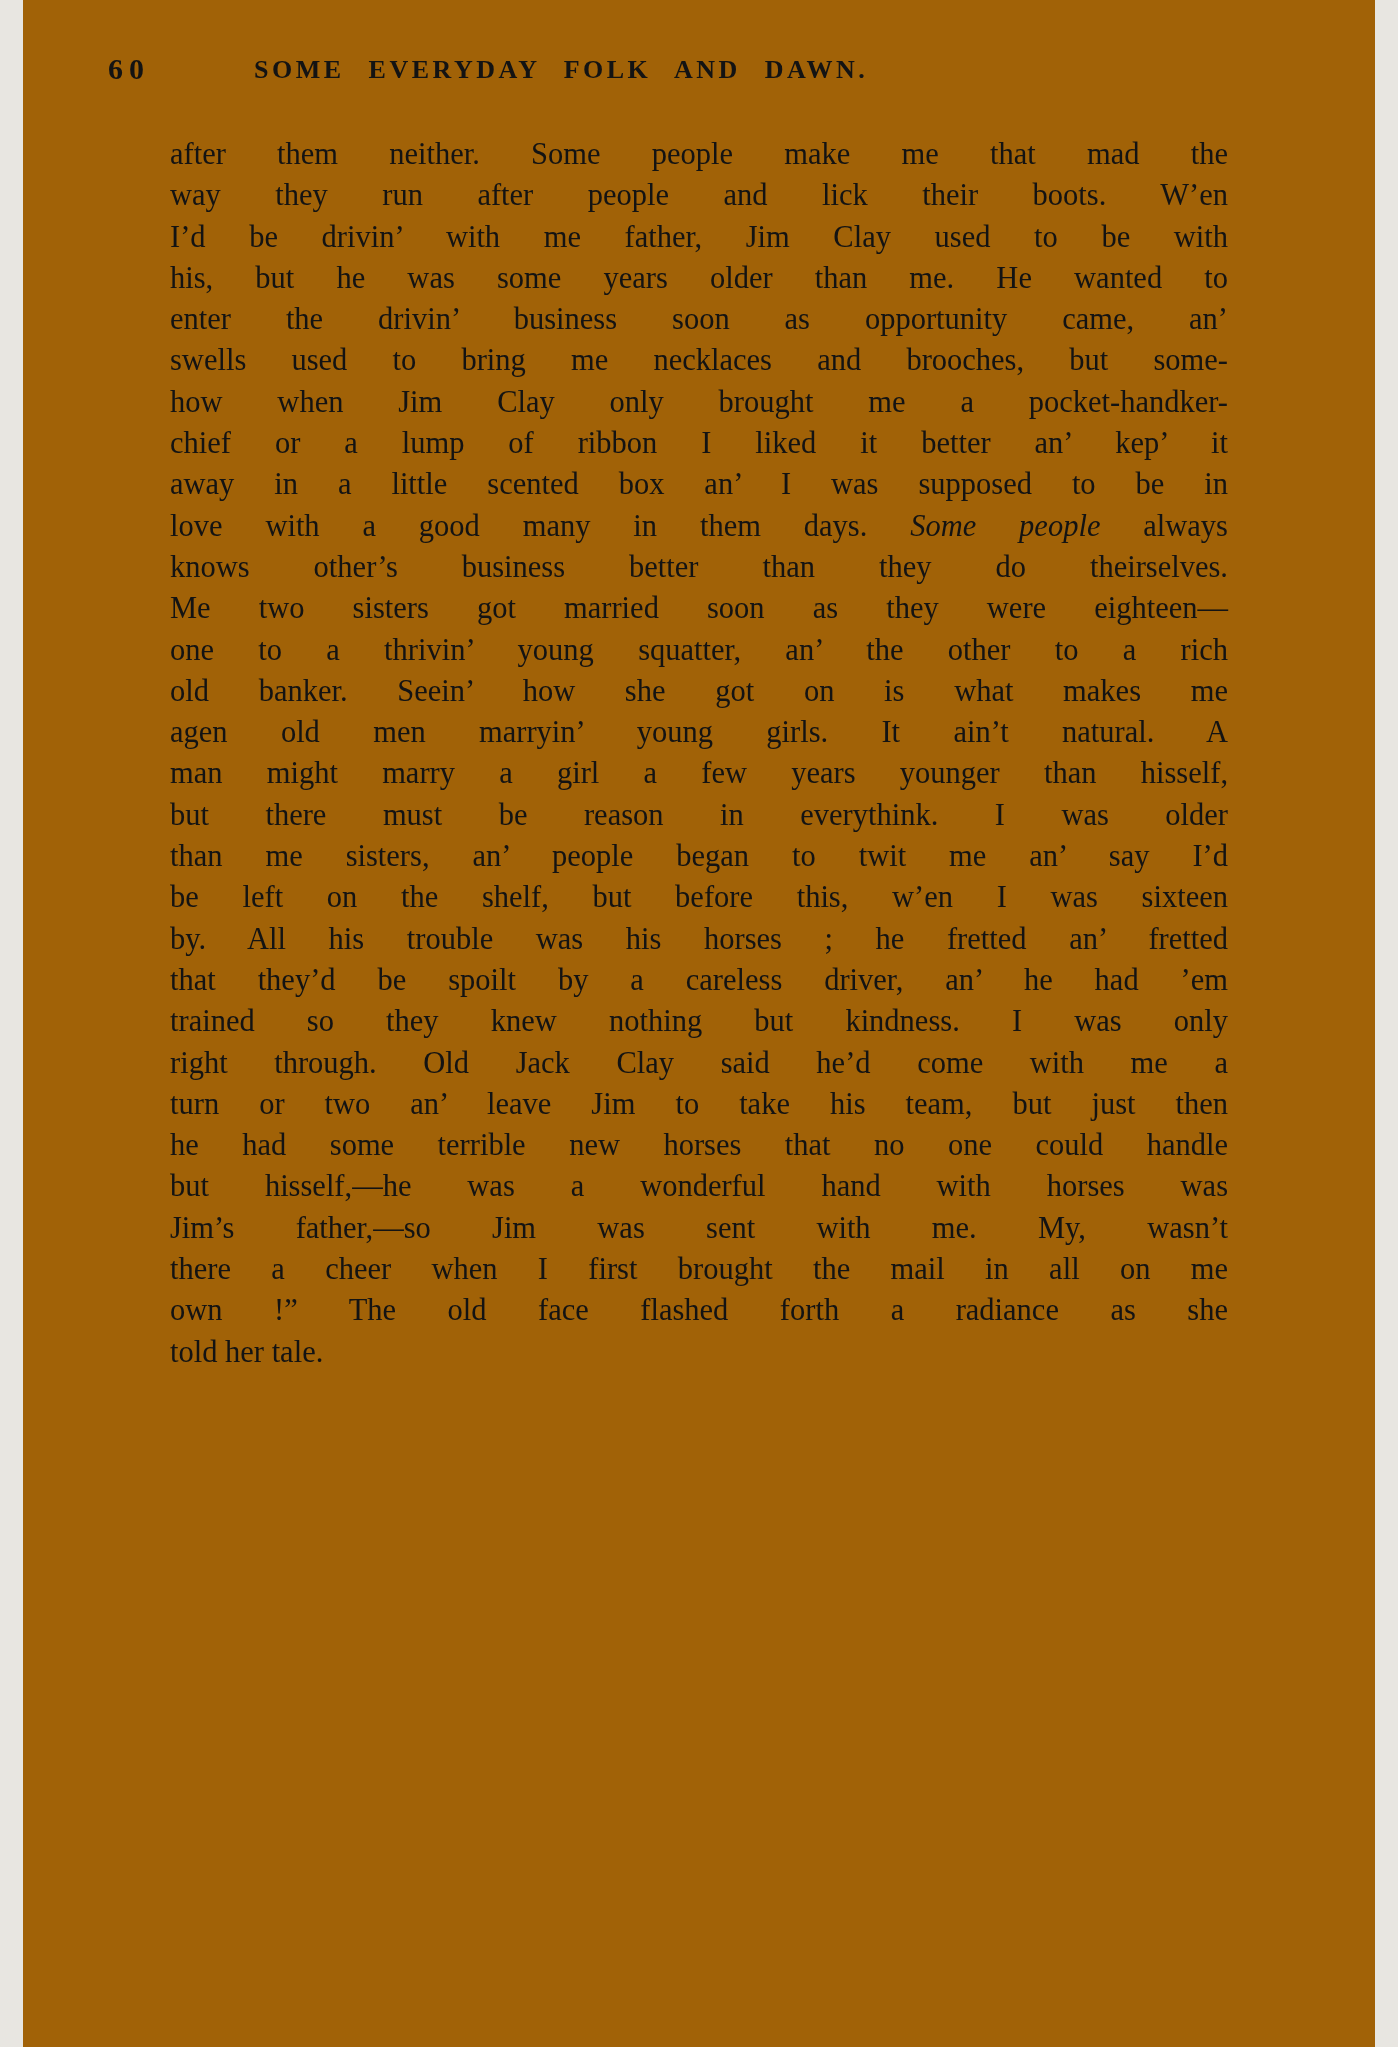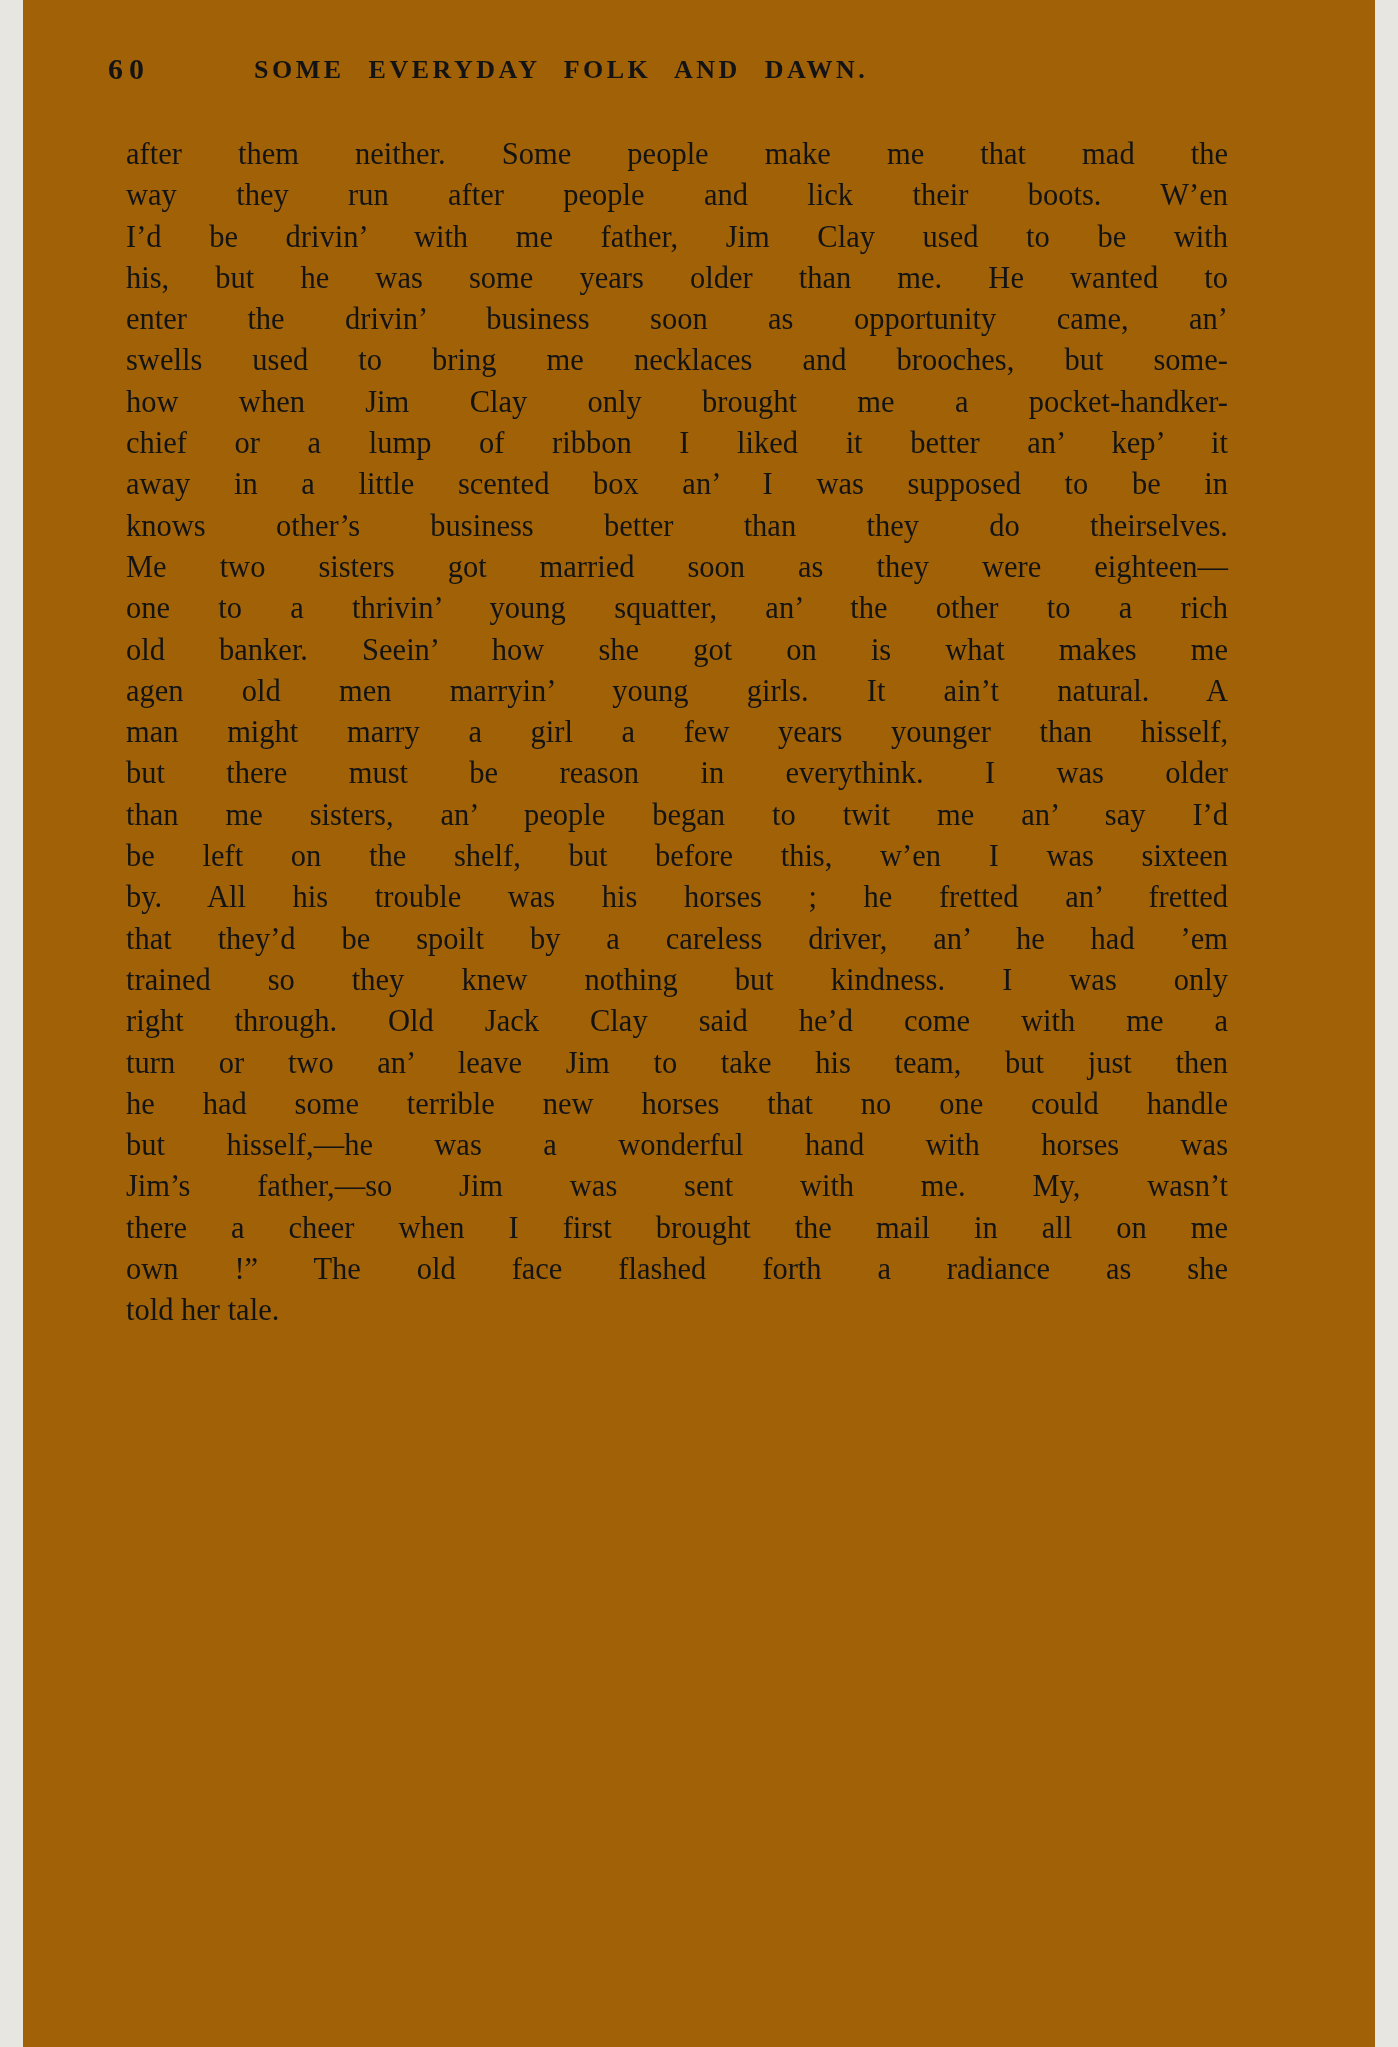--- a/index.html
+++ b/index.html
@@ -47,20 +47,21 @@
     white-space: nowrap;
   }
   .body-text {
     font-size: 30.5px;
   }
   .line {
     line-height: 41.3px;
     text-align: justify;
     text-align-last: justify;
     white-space: normal;
+    margin-left: 44px;
   }
   .line.last {
     text-align-last: left;
   }
   .ital {
     font-style: italic;
   }
 </style>
 </head>
 <body>
@@ -76,20 +77,21 @@
     <div class="body-text">
       <div class="line">after them neither.  Some people make me that mad the</div>
       <div class="line">way they run after people and lick their boots.  W’en</div>
       <div class="line">I’d be drivin’ with me father, Jim Clay used to be with</div>
       <div class="line">his, but he was some years older than me.  He wanted to</div>
       <div class="line">enter the drivin’ business soon as opportunity came, an’</div>
       <div class="line">swells used to bring me necklaces and brooches, but some-</div>
       <div class="line">how when Jim Clay only brought me a pocket-handker-</div>
       <div class="line">chief or a lump of ribbon I liked it better an’ kep’ it</div>
       <div class="line">away in a little scented box an’ I was supposed to be in</div>
+      <div class="line"><span>love with a good many in them days.  </span><span class="ital">Some people</span><span> always</span></div>
       <div class="line">knows other’s business better than they do theirselves.</div>
       <div class="line">Me two sisters got married soon as they were eighteen—</div>
       <div class="line">one to a thrivin’ young squatter, an’ the other to a rich</div>
       <div class="line">old banker.  Seein’ how she got on is what makes me</div>
       <div class="line">agen old men marryin’ young girls.  It ain’t natural.  A</div>
       <div class="line">man might marry a girl a few years younger than hisself,</div>
       <div class="line">but there must be reason in everythink.  I was older</div>
       <div class="line">than me sisters, an’ people began to twit me an’ say I’d</div>
       <div class="line">be left on the shelf, but before this, w’en I was sixteen</div>
       <div class="line">by.  All his trouble was his horses ; he fretted an’ fretted</div>

